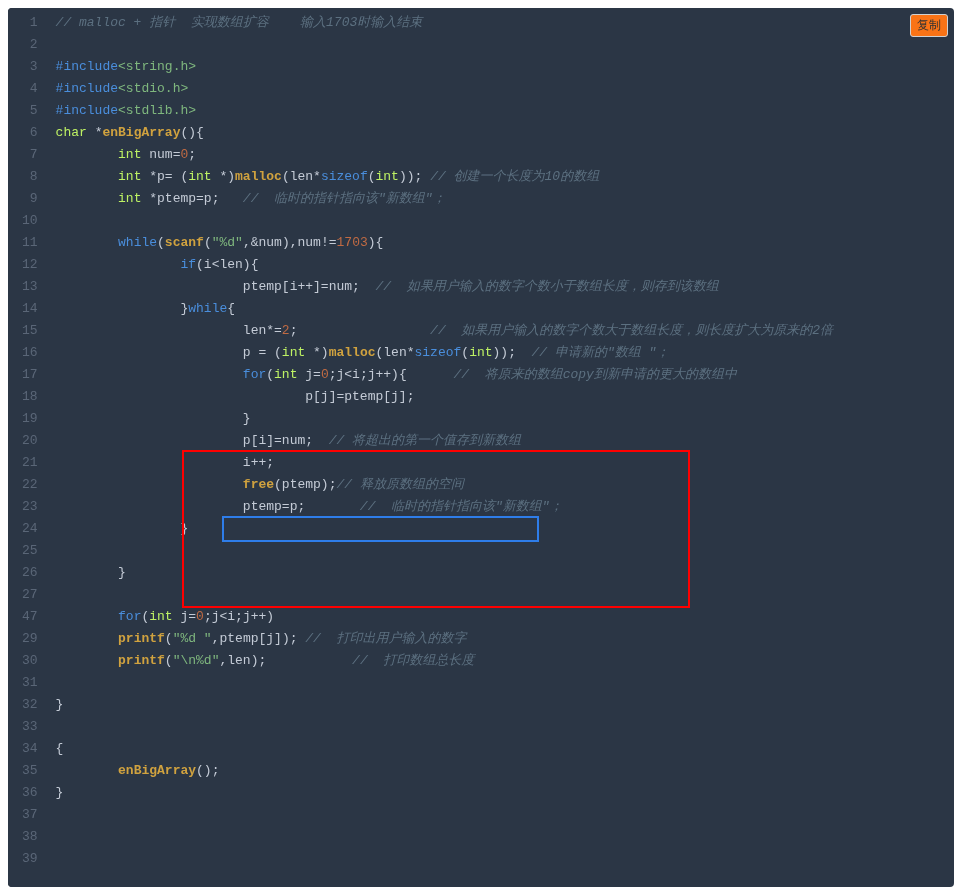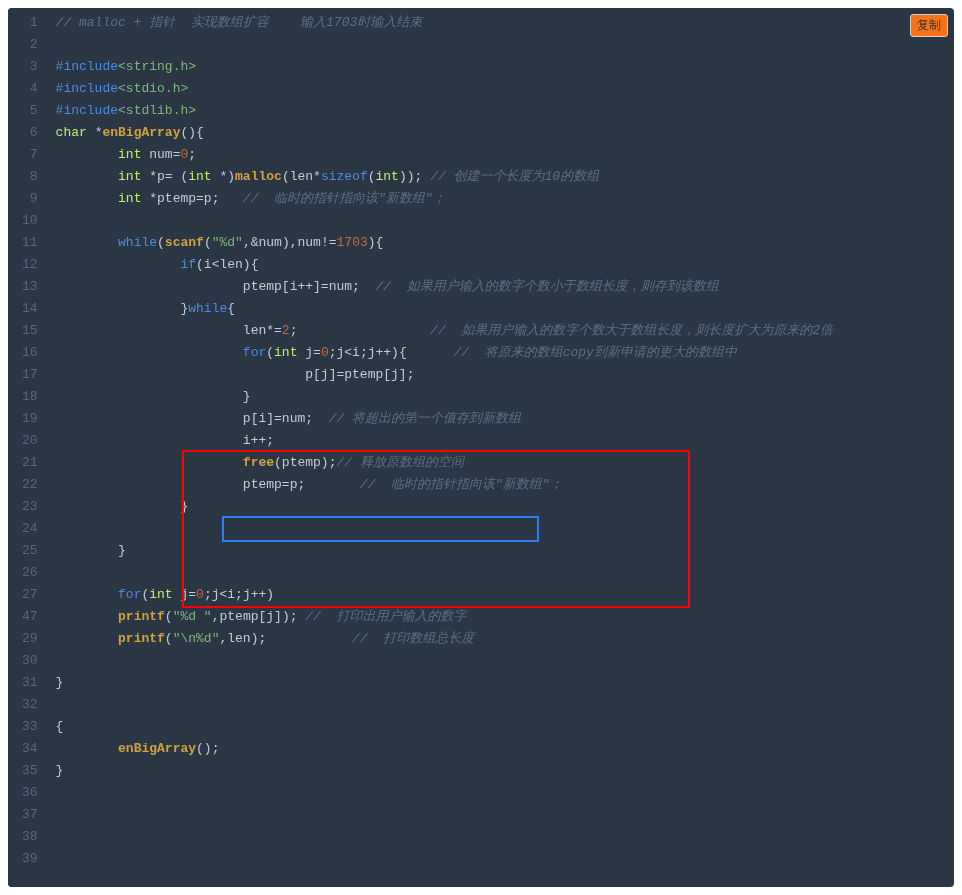--- a/index.html
+++ b/index.html
@@ -130,20 +130,21 @@
         <div class="line"><span class="c-type">char</span><span class="c-punct"> *</span><span class="c-func">enBigArray</span><span class="c-punct">(){</span></div>
         <div class="line"><span class="c-punct">        </span><span class="c-type">int</span><span class="c-punct"> num=</span><span class="c-number">0</span><span class="c-punct">;</span></div>
         <div class="line"><span class="c-punct">        </span><span class="c-type">int</span><span class="c-punct"> *p= (</span><span class="c-type">int</span><span class="c-punct"> *)</span><span class="c-func">malloc</span><span class="c-punct">(len*</span><span class="c-keyword">sizeof</span><span class="c-punct">(</span><span class="c-type">int</span><span class="c-punct">)); </span><span class="c-comment">// 创建一个长度为10的数组</span></div>
         <div class="line"><span class="c-punct">        </span><span class="c-type">int</span><span class="c-punct"> *ptemp=p;   </span><span class="c-comment">//  临时的指针指向该"新数组"；</span></div>
         <div class="line"></div>
         <div class="line"><span class="c-punct">        </span><span class="c-keyword">while</span><span class="c-punct">(</span><span class="c-func">scanf</span><span class="c-punct">(</span><span class="c-string">"%d"</span><span class="c-punct">,&amp;num),num!=</span><span class="c-number">1703</span><span class="c-punct">){</span></div>
         <div class="line"><span class="c-punct">                </span><span class="c-keyword">if</span><span class="c-punct">(i&lt;len){</span></div>
         <div class="line"><span class="c-punct">                        ptemp[i++]=num;  </span><span class="c-comment">//  如果用户输入的数字个数小于数组长度，则存到该数组</span></div>
         <div class="line"><span class="c-punct">                }</span><span class="c-keyword">while</span><span class="c-punct">{</span></div>
         <div class="line"><span class="c-punct">                        len*=</span><span class="c-number">2</span><span class="c-punct">;                 </span><span class="c-comment">//  如果用户输入的数字个数大于数组长度，则长度扩大为原来的2倍</span></div>
+        <div class="line"><span class="c-punct">                        p = (</span><span class="c-type">int</span><span class="c-punct"> *)</span><span class="c-func">malloc</span><span class="c-punct">(len*</span><span class="c-keyword">sizeof</span><span class="c-punct">(</span><span class="c-type">int</span><span class="c-punct">));  </span><span class="c-comment">// 申请新的"数组 "；</span></div>
         <div class="line"><span class="c-punct">                        </span><span class="c-keyword">for</span><span class="c-punct">(</span><span class="c-type">int</span><span class="c-punct"> j=</span><span class="c-number">0</span><span class="c-punct">;j&lt;i;j++){      </span><span class="c-comment">//  将原来的数组copy到新申请的更大的数组中</span></div>
         <div class="line"><span class="c-punct">                                p[j]=ptemp[j];</span></div>
         <div class="line"><span class="c-punct">                        }</span></div>
         <div class="line"><span class="c-punct">                        p[i]=num;  </span><span class="c-comment">// 将超出的第一个值存到新数组</span></div>
         <div class="line"><span class="c-punct">                        i++;</span></div>
         <div class="line"><span class="c-punct">                        </span><span class="c-func">free</span><span class="c-punct">(ptemp);</span><span class="c-comment">// 释放原数组的空间</span></div>
         <div class="line"><span class="c-punct">                        ptemp=p;       </span><span class="c-comment">//  临时的指针指向该"新数组"；</span></div>
         <div class="line"><span class="c-punct">                }</span></div>
         <div class="line"></div>
         <div class="line"><span class="c-punct">        }</span></div>

